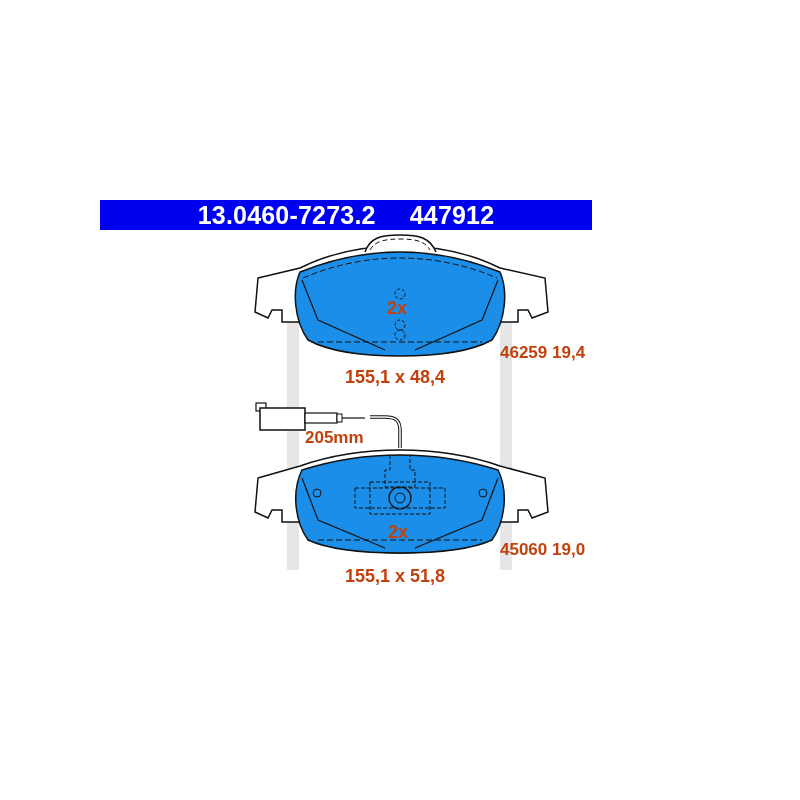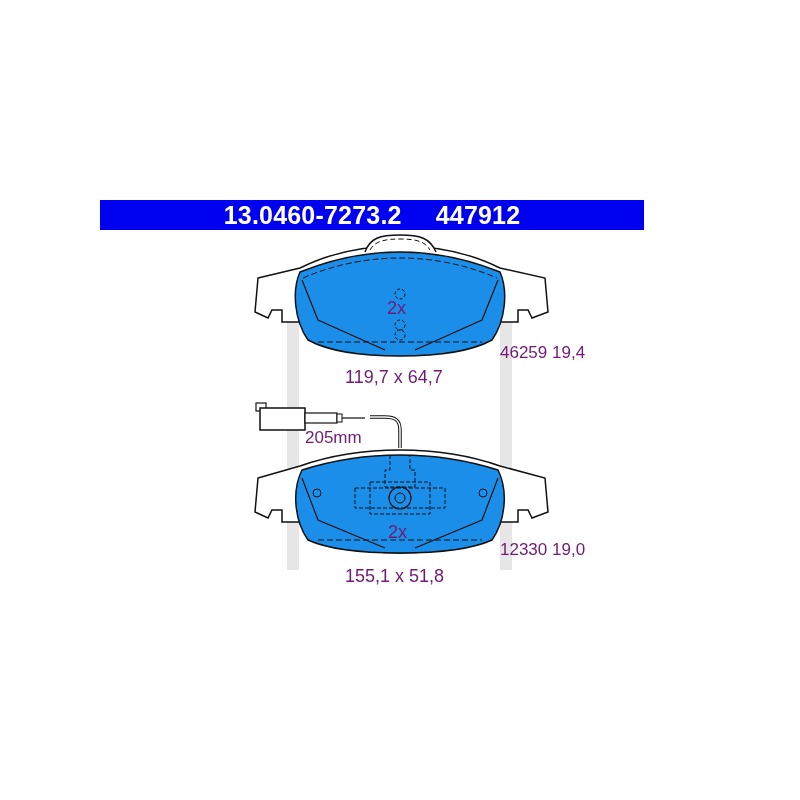--- a/index.html
+++ b/index.html
@@ -1,20 +1,20 @@
 <!DOCTYPE html>
 <html><head>
   <meta charset="utf-8">
   <style>
     html, body { margin: 0; padding: 0; background: #ffffff; }
     body { width: 800px; height: 800px; position: relative; overflow: hidden; font-family: "Liberation Sans", sans-serif; }
-    .banner { position: absolute; left: 100px; top: 200px; width: 544px; height: 30px; background: #0000f0; display: flex; align-items: center; justify-content: center; gap: 34px; color: #fff; font-weight: bold; font-size: 25px; letter-spacing: 0.2px; }
+    .banner { position: absolute; left: 100px; top: 200px; width: 492px; height: 30px; background: #0000f0; display: flex; align-items: center; justify-content: center; gap: 34px; color: #fff; font-weight: bold; font-size: 25px; letter-spacing: 0.2px; }
     .banner span { line-height: 30px; }
     svg.diagram { position: absolute; left: 0; top: 0; width: 800px; height: 800px; }
-    .lbl { position: absolute; font-weight: normal; color: #701a75; font-size: 17px; white-space: nowrap; }
+    .lbl { position: absolute; font-weight: bold; color: #c2410c; font-size: 17px; white-space: nowrap; }
     .lbl.big { font-size: 18px; }
   </style>
 </head>
 <body>
 
 <div class="banner">
   <span>13.0460-7273.2</span>
   <span>447912</span>
 </div>
 
@@ -63,19 +63,19 @@
     <path d="M355,488 L445,488 L445,508 L355,508 Z" fill="none" stroke="#111" stroke-width="1" stroke-dasharray="4,2"></path>
     <path d="M370,482 L430,482 L430,514 L370,514 Z" fill="none" stroke="#111" stroke-width="1" stroke-dasharray="4,2"></path>
     <circle cx="400" cy="498" r="11" fill="none" stroke="#111" stroke-width="1.2"></circle>
     <circle cx="400" cy="498" r="5" fill="none" stroke="#111" stroke-width="1"></circle>
     <circle cx="317" cy="493" r="4" fill="none" stroke="#111" stroke-width="1"></circle>
     <circle cx="483" cy="493" r="4" fill="none" stroke="#111" stroke-width="1"></circle>
   </g>
 </svg>
 
 <div class="lbl big" style="left:387px; top:298px;">2x</div>
-<div class="lbl big" style="left:345px; top:367px;">119,7 x 64,7</div>
+<div class="lbl big" style="left:345px; top:367px;">155,1 x 48,4</div>
 <div class="lbl" style="left:500px; top:343px;">46259 19,4</div>
 
 <div class="lbl" style="left:305px; top:428px;">205mm</div>
 <div class="lbl big" style="left:388px; top:522px;">2x</div>
 <div class="lbl big" style="left:345px; top:566px;">155,1 x 51,8</div>
-<div class="lbl" style="left:500px; top:540px;">12330 19,0</div>
+<div class="lbl" style="left:500px; top:540px;">45060 19,0</div>
 
 </body></html>

